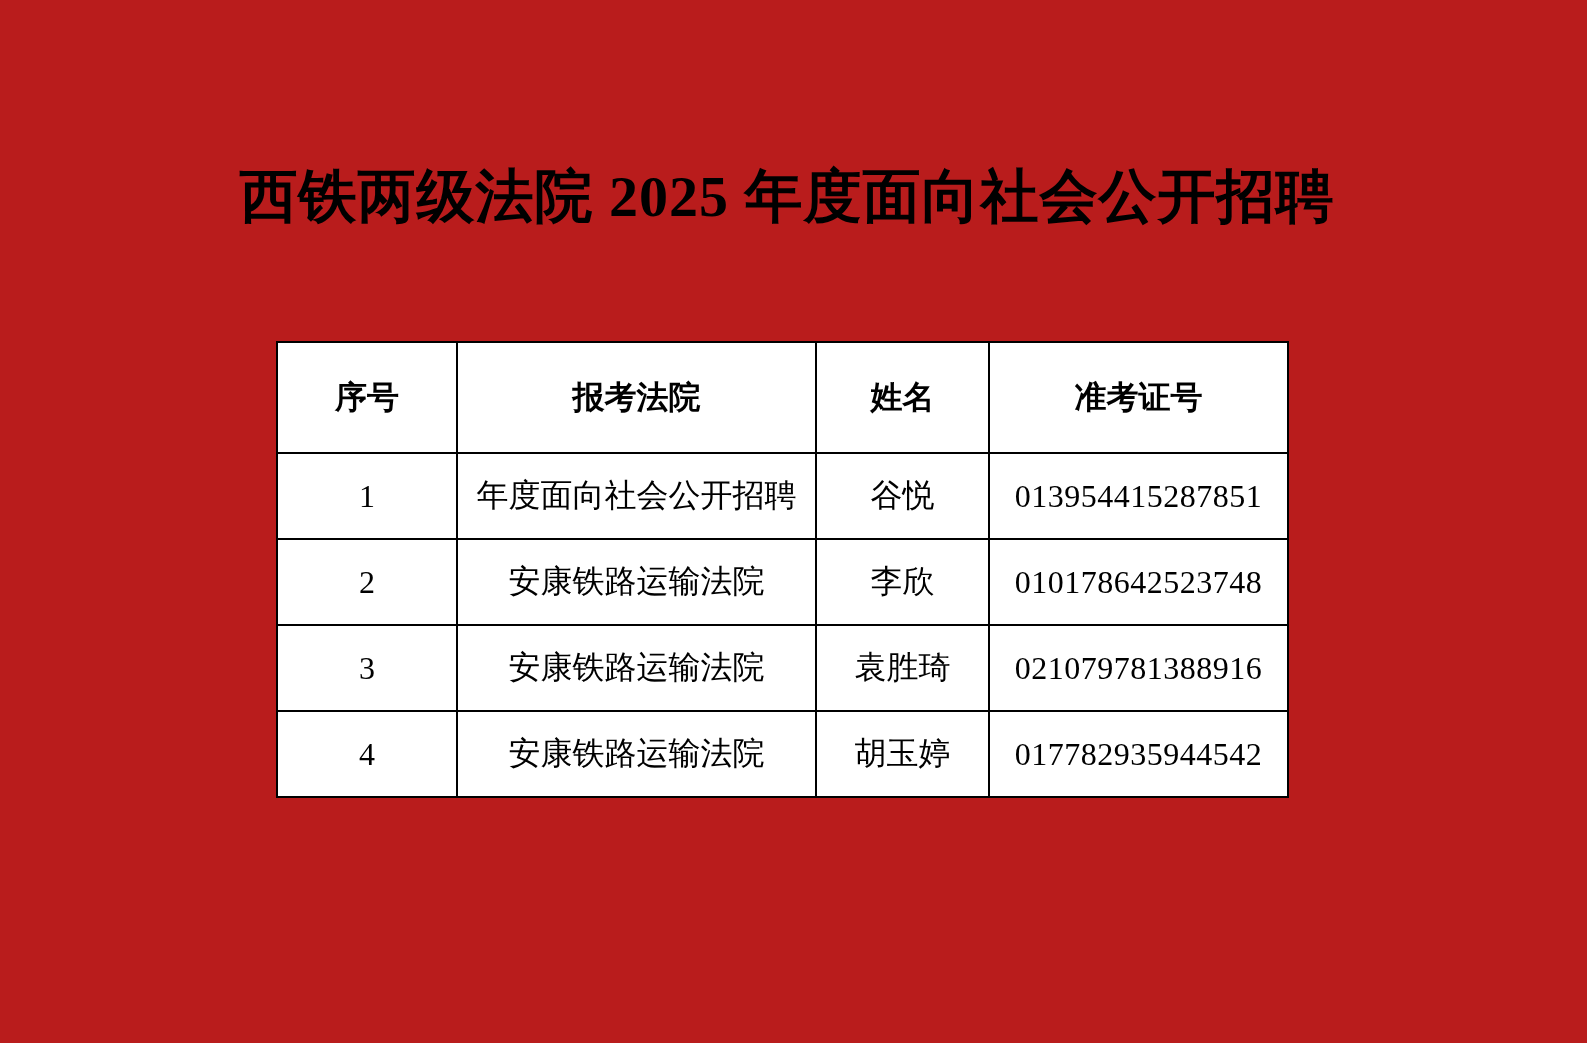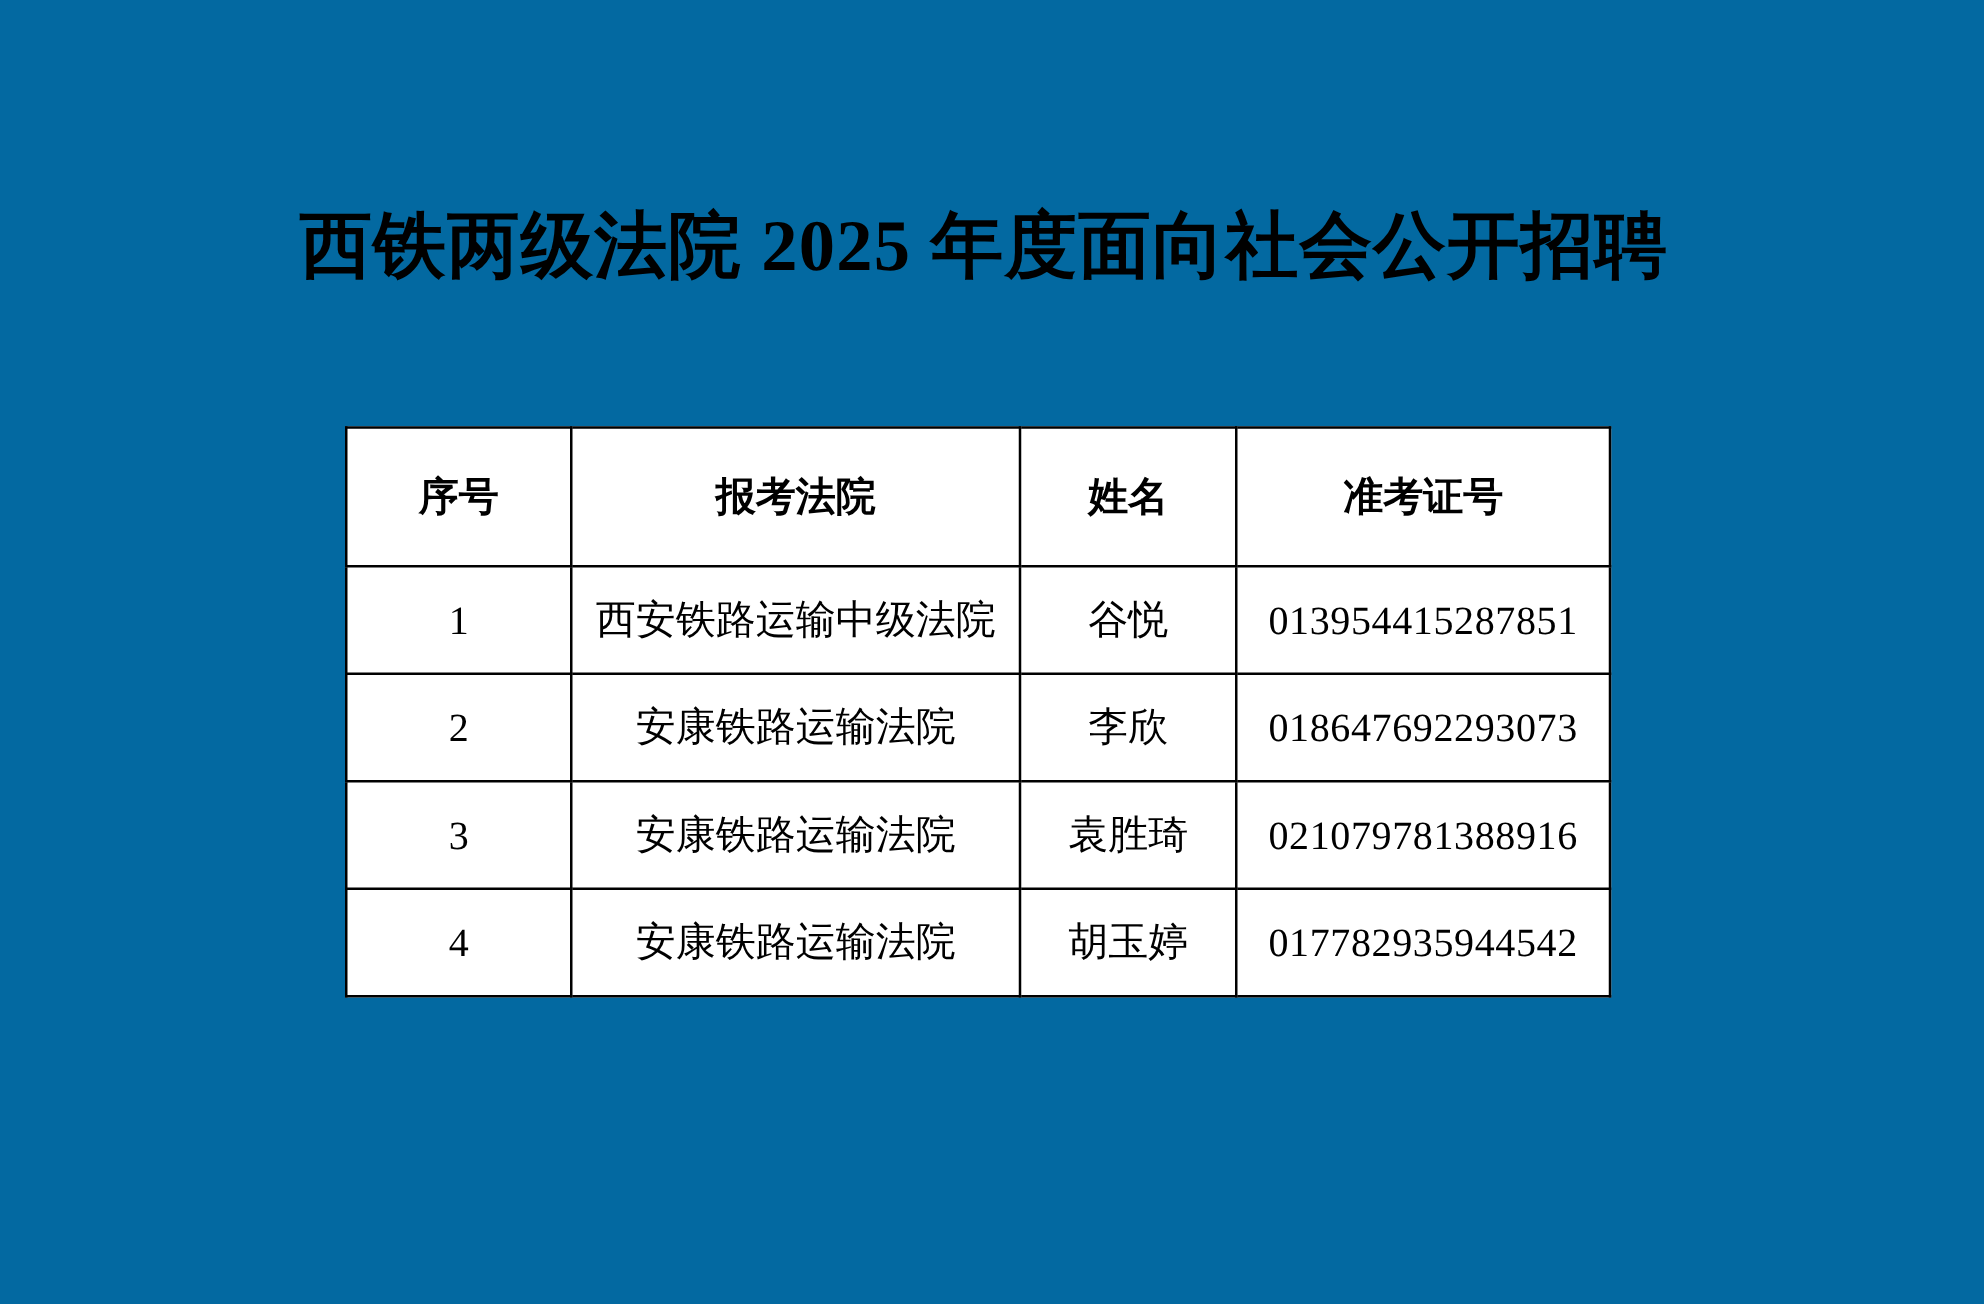--- a/index.html
+++ b/index.html
@@ -12,21 +12,21 @@
     width: 1587px;
     height: 1043px;
     font-family: "Liberation Serif", "DejaVu Serif", serif;
     color: #000000;
     overflow: hidden;
   }
   .doc-page {
     position: relative;
     width: 1587px;
     height: 1043px;
-    background: #0369a1;
+    background: #b91c1c;
   }
   .doc-title {
     width: 1574px;
     margin: 0;
     padding-top: 157px;
     text-align: center;
     font-size: 58px;
     line-height: 80px;
     font-weight: bold;
     color: #000000;
@@ -83,29 +83,29 @@
         <tr>
           <th>序号</th>
           <th>报考法院</th>
           <th>姓名</th>
           <th>准考证号</th>
         </tr>
       </thead>
       <tbody id="table-body">
           <tr>
             <td>1</td>
-            <td>西安铁路运输中级法院</td>
+            <td>年度面向社会公开招聘</td>
             <td>谷悦</td>
             <td class="ticket-cell">013954415287851</td>
           </tr>
           <tr>
             <td>2</td>
             <td>安康铁路运输法院</td>
             <td>李欣</td>
-            <td class="ticket-cell">018647692293073</td>
+            <td class="ticket-cell">010178642523748</td>
           </tr>
           <tr>
             <td>3</td>
             <td>安康铁路运输法院</td>
             <td>袁胜琦</td>
             <td class="ticket-cell">021079781388916</td>
           </tr>
           <tr>
             <td>4</td>
             <td>安康铁路运输法院</td>

